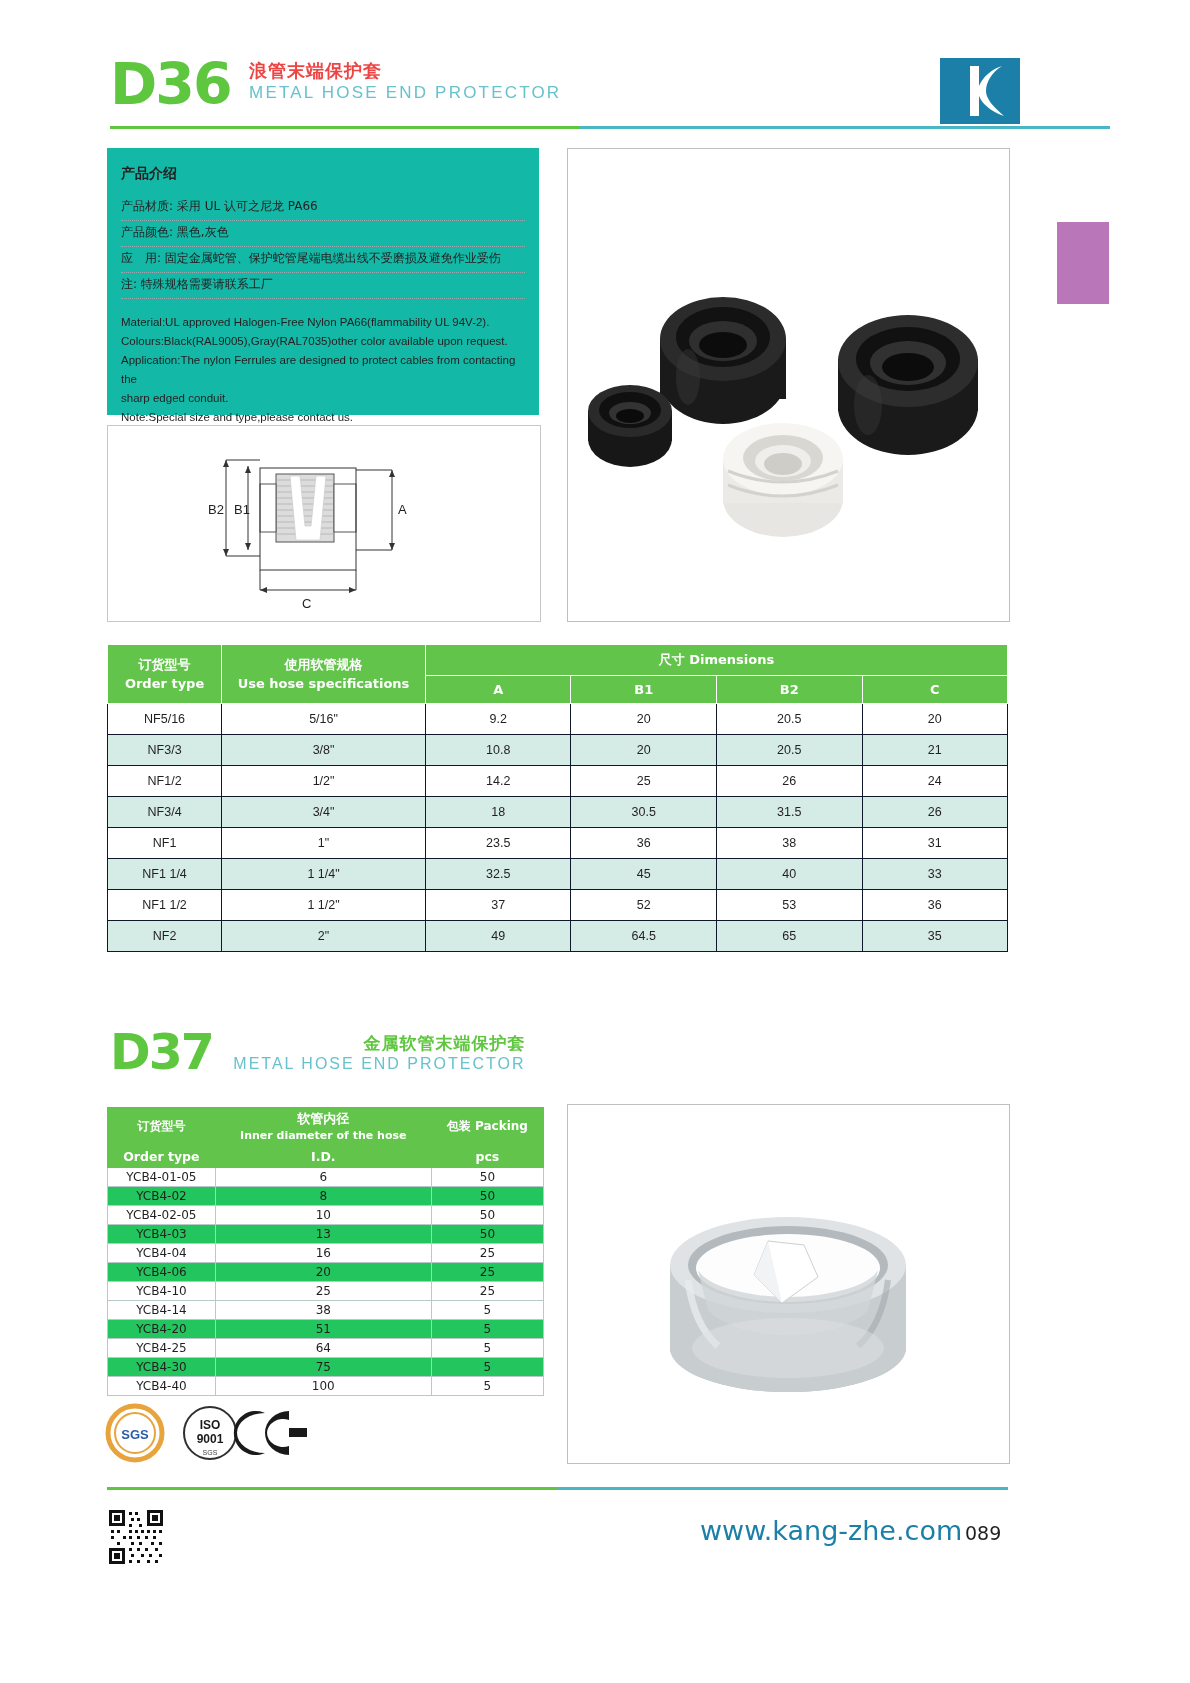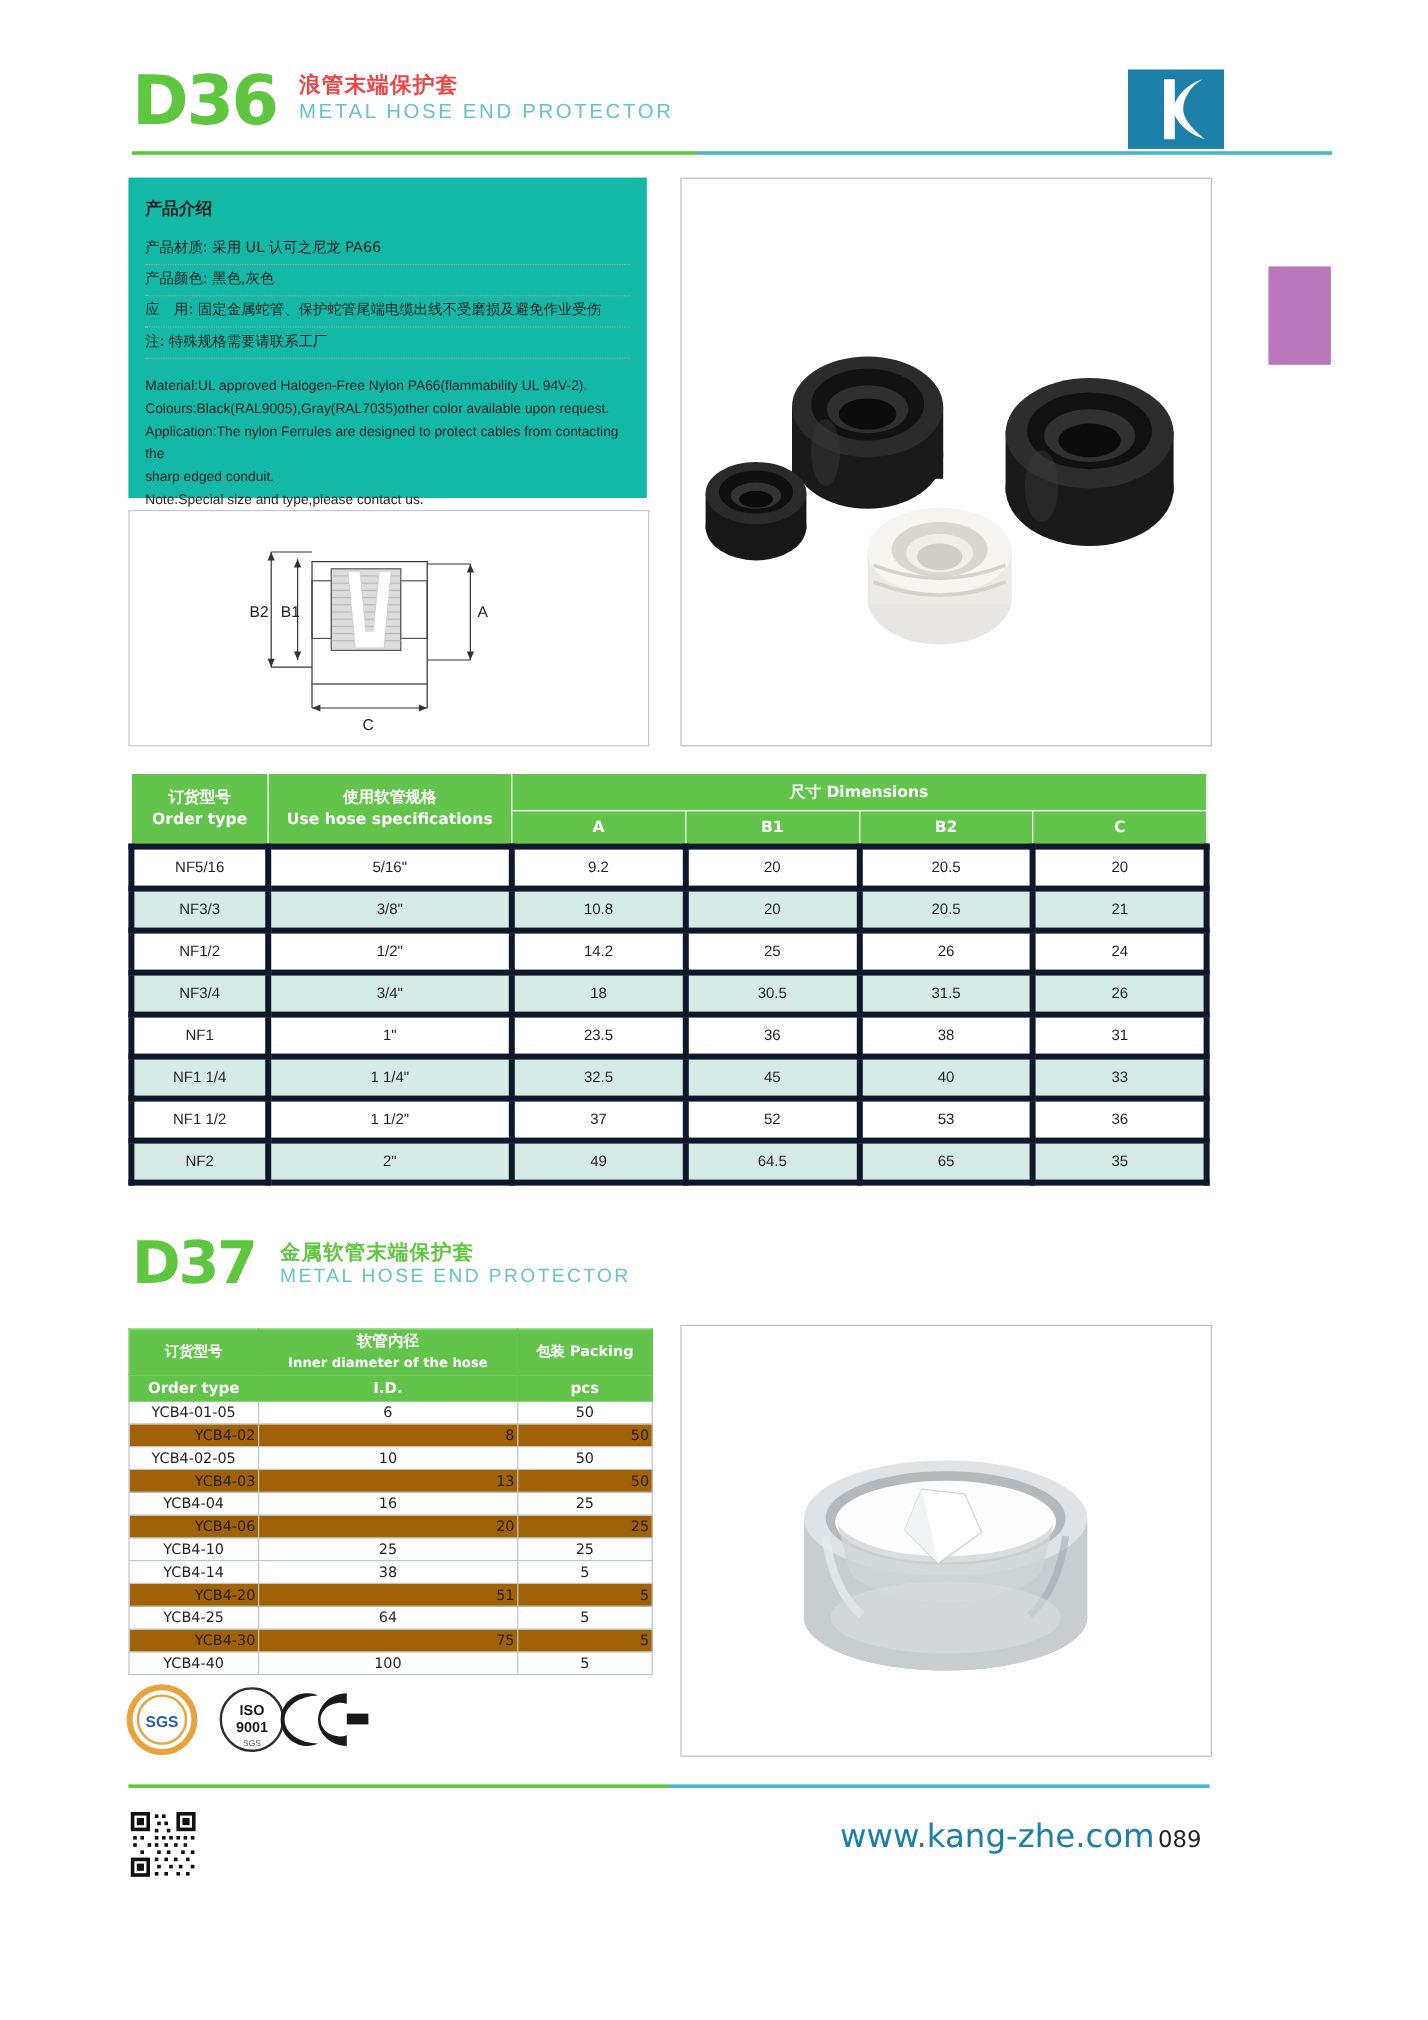--- a/index.html
+++ b/index.html
@@ -55,39 +55,39 @@
   
   .photo-box { position:absolute; left:567px; top:148px; width:441px; height:472px; border:1px solid #bfbfbf; background:#fff; overflow:hidden; }
 
   
   table { border-collapse:collapse; }
   .tbl-main { position:absolute; left:107px; top:644px; width:901px; }
   .tbl-main td, .tbl-main th { border:1px solid #ffffff; }
   .tbl-main .hd { background:#63c44c; color:#ffffff; font-weight:bold; font-size:13px; text-align:center; padding:6px 2px; font-family:"DejaVu Sans", sans-serif;}
   .tbl-main .hd .l1 { display:block; line-height:19px; }
   .tbl-main .hd .l2 { display:block; line-height:19px; }
-  .tbl-main td.cell { text-align:center; font-size:12.5px; padding:8px 2px; border:5px solid #0f172a; color:#231f20; }
+  .tbl-main td.cell { text-align:center; font-size:12.5px; padding:8px 2px; border:1px solid #0f172a; color:#231f20; }
   .tbl-main tr.alt td.cell { background:#d5ebe6; }
   .tbl-main tr.white td.cell { background:#ffffff; }
 
   
-  .hdr2 { position:absolute; left:110px; top:1028px; }
+  .hdr2 { position:absolute; left:110px; top:1028px;text-align:right; }
   .hdr2-code { font-family:"DejaVu Sans", sans-serif; font-weight:bold; font-size:49px; letter-spacing:-2px; color:#5fc63f; line-height:50px; display:inline-block; vertical-align:top;}
   .hdr2-texts { display:inline-block; vertical-align:top; margin-left:16px; margin-top:4px;}
   .hdr2-cn { font-family:"DejaVu Sans", sans-serif; font-weight:bold; font-size:17px; color:#5fc63f; letter-spacing:1px; }
   .hdr2-en { font-size:16px; color:#67c2cd; letter-spacing:2px; margin-top:11px; }
 
   
   .tbl-small { position:absolute; left:107px; top:1107px; width:437px; }
   .tbl-small td { text-align:center; font-size:12px; padding:2px 2px; border:1px solid #b9c9c9; font-family:"DejaVu Sans", sans-serif;}
   .tbl-small .hd { background:#63c44c; color:#fff; font-weight:bold; border:1px solid #63c44c; }
   .tbl-small .hd .l1 { display:block; font-size:13px; line-height:18px; }
   .tbl-small .hd .l2 { display:block; font-size:11px; line-height:15px; }
   .tbl-small .hd2 { background:#63c44c; color:#fff; font-weight:bold; font-size:12.5px; border:1px solid #63c44c; padding:3px 2px; }
-  .tbl-small tr.alt td { background:#a16207;text-align:right; }
+  .tbl-small tr.alt td { background:#22c55e; }
   .tbl-small tr.white td { background:#ffffff; }
 
   
   .photo-box2 { position:absolute; left:567px; top:1104px; width:441px; height:358px; border:1px solid #bfbfbf; background:#fff; overflow:hidden;}
 
   
   .certs { position:absolute; left:105px; top:1403px; width:300px; height:60px; }
 
   
   .footer-rule { position:absolute; left:107px; top:1487px; width:901px; height:3px; background:linear-gradient(to right,#5fc63f 0%, #5fc63f 50%, #4ab6c4 50%, #4ab6c4 100%); }

